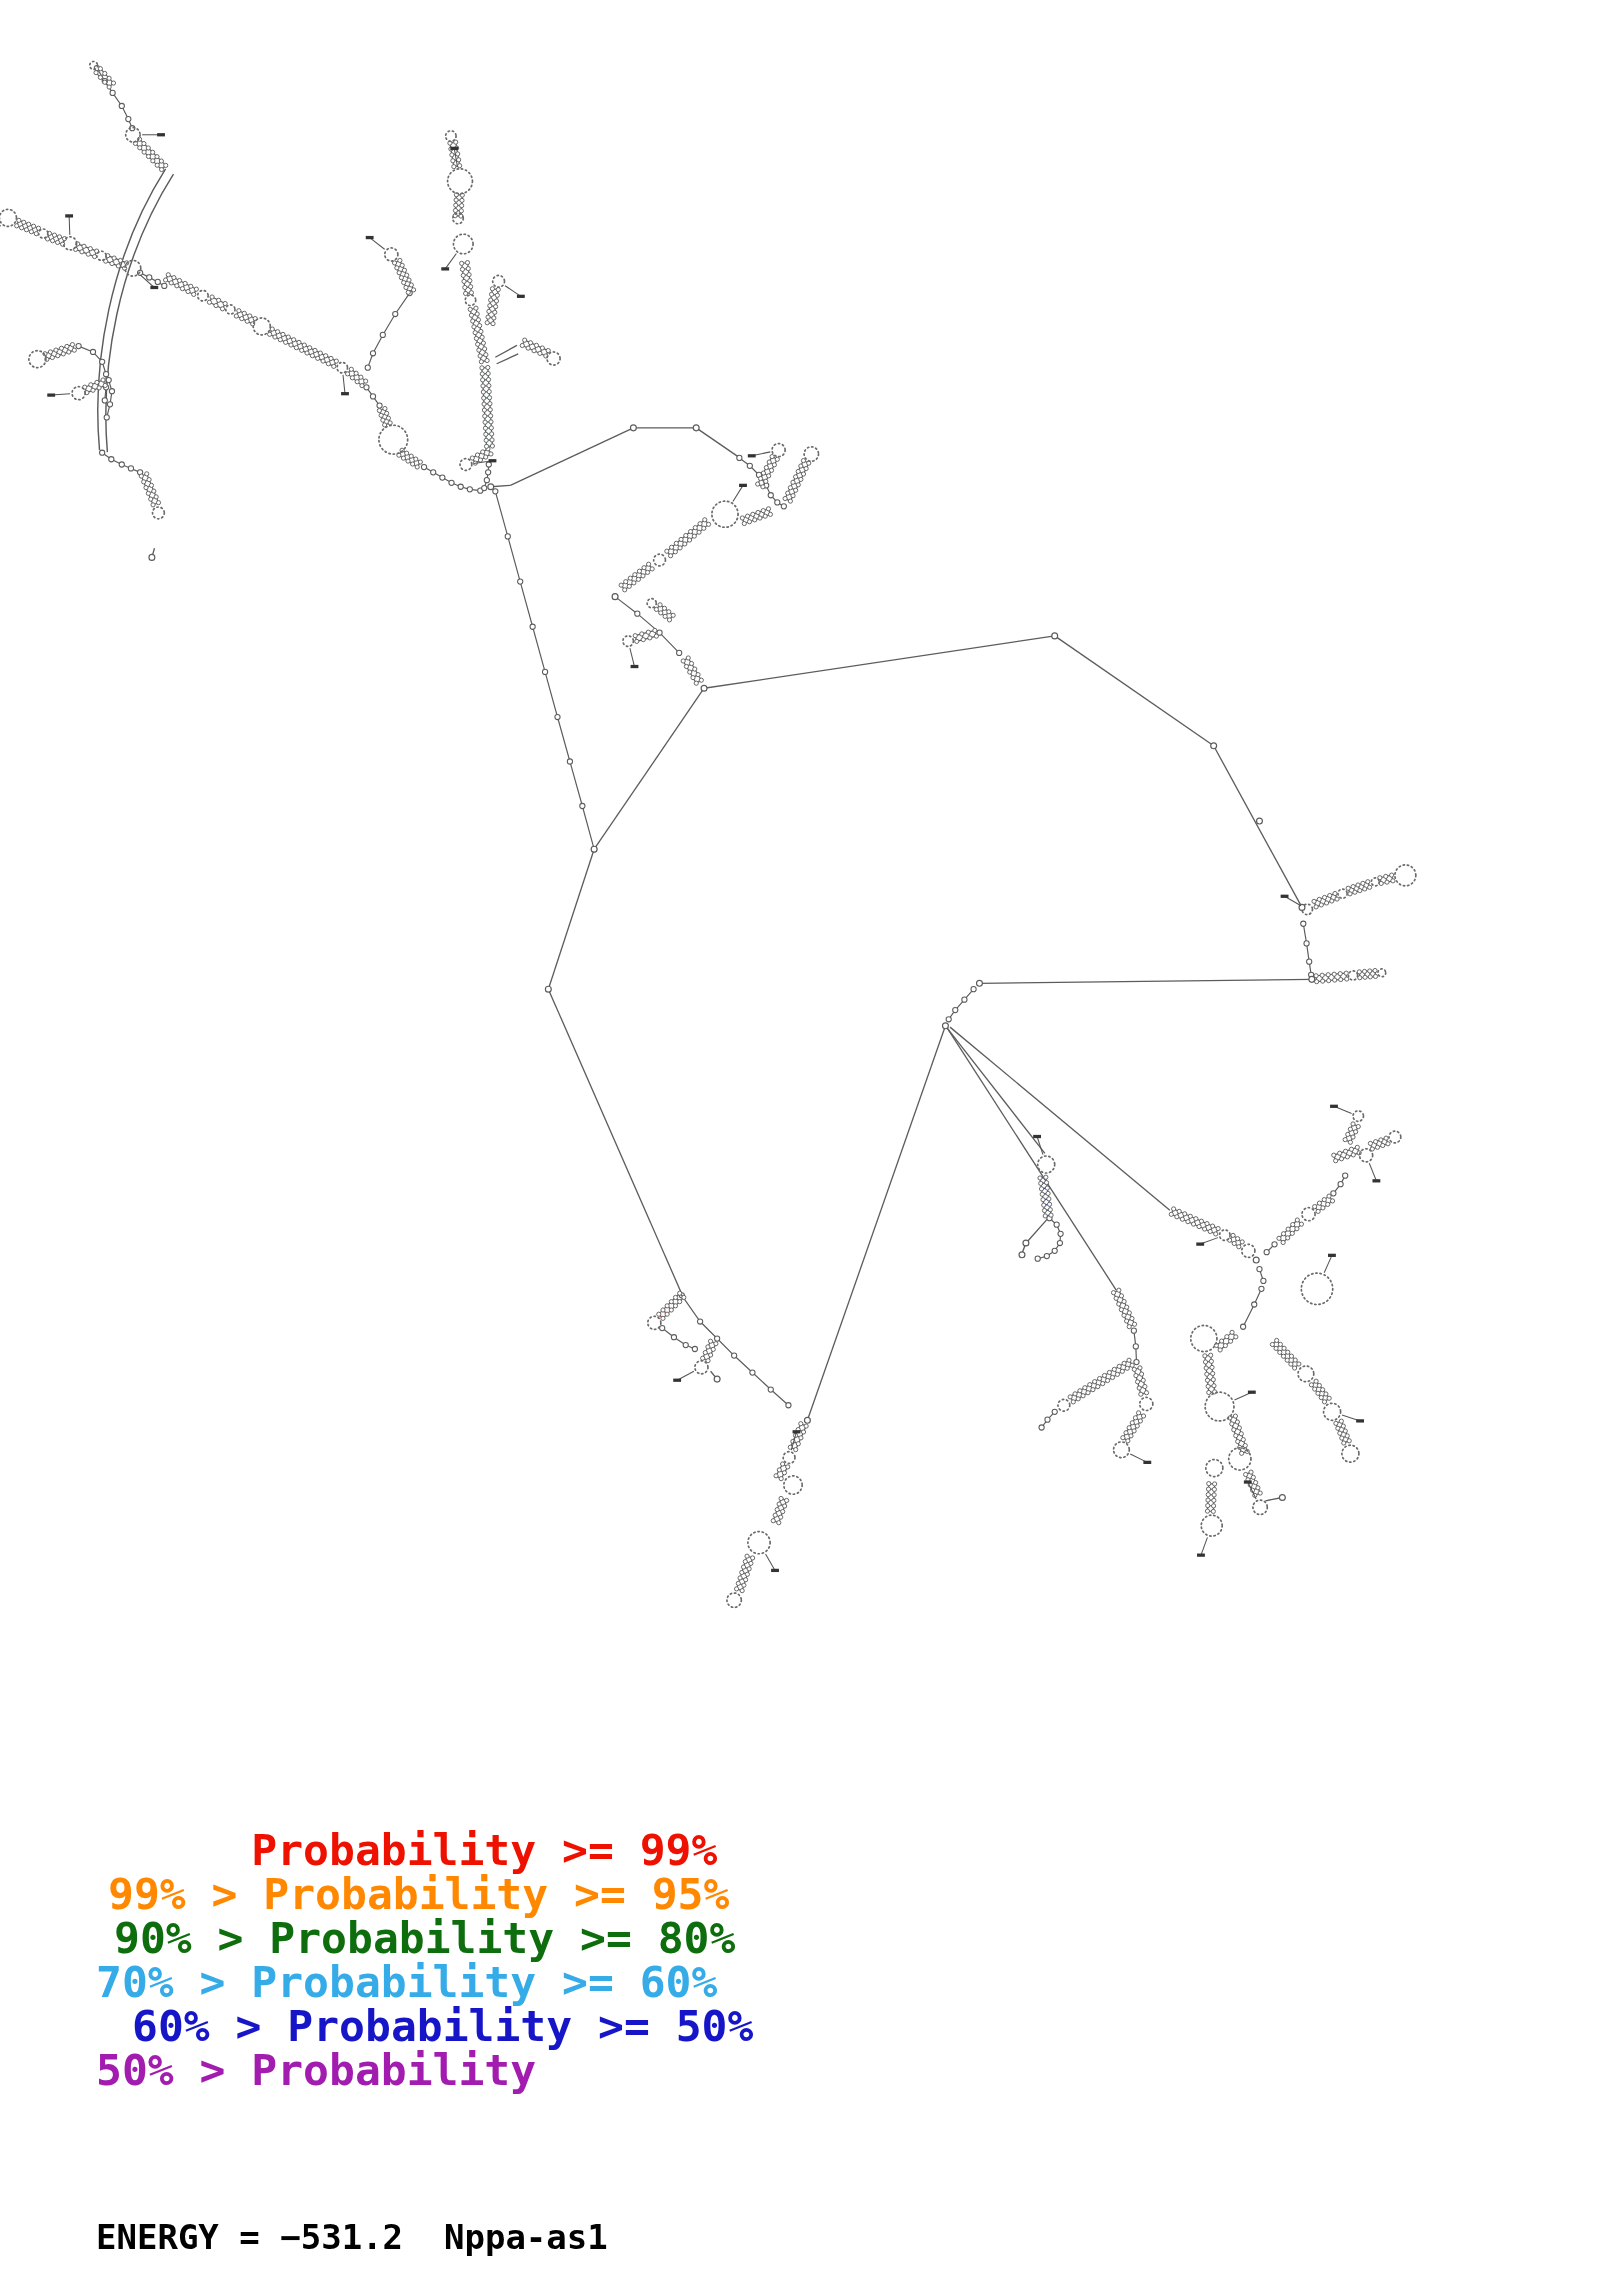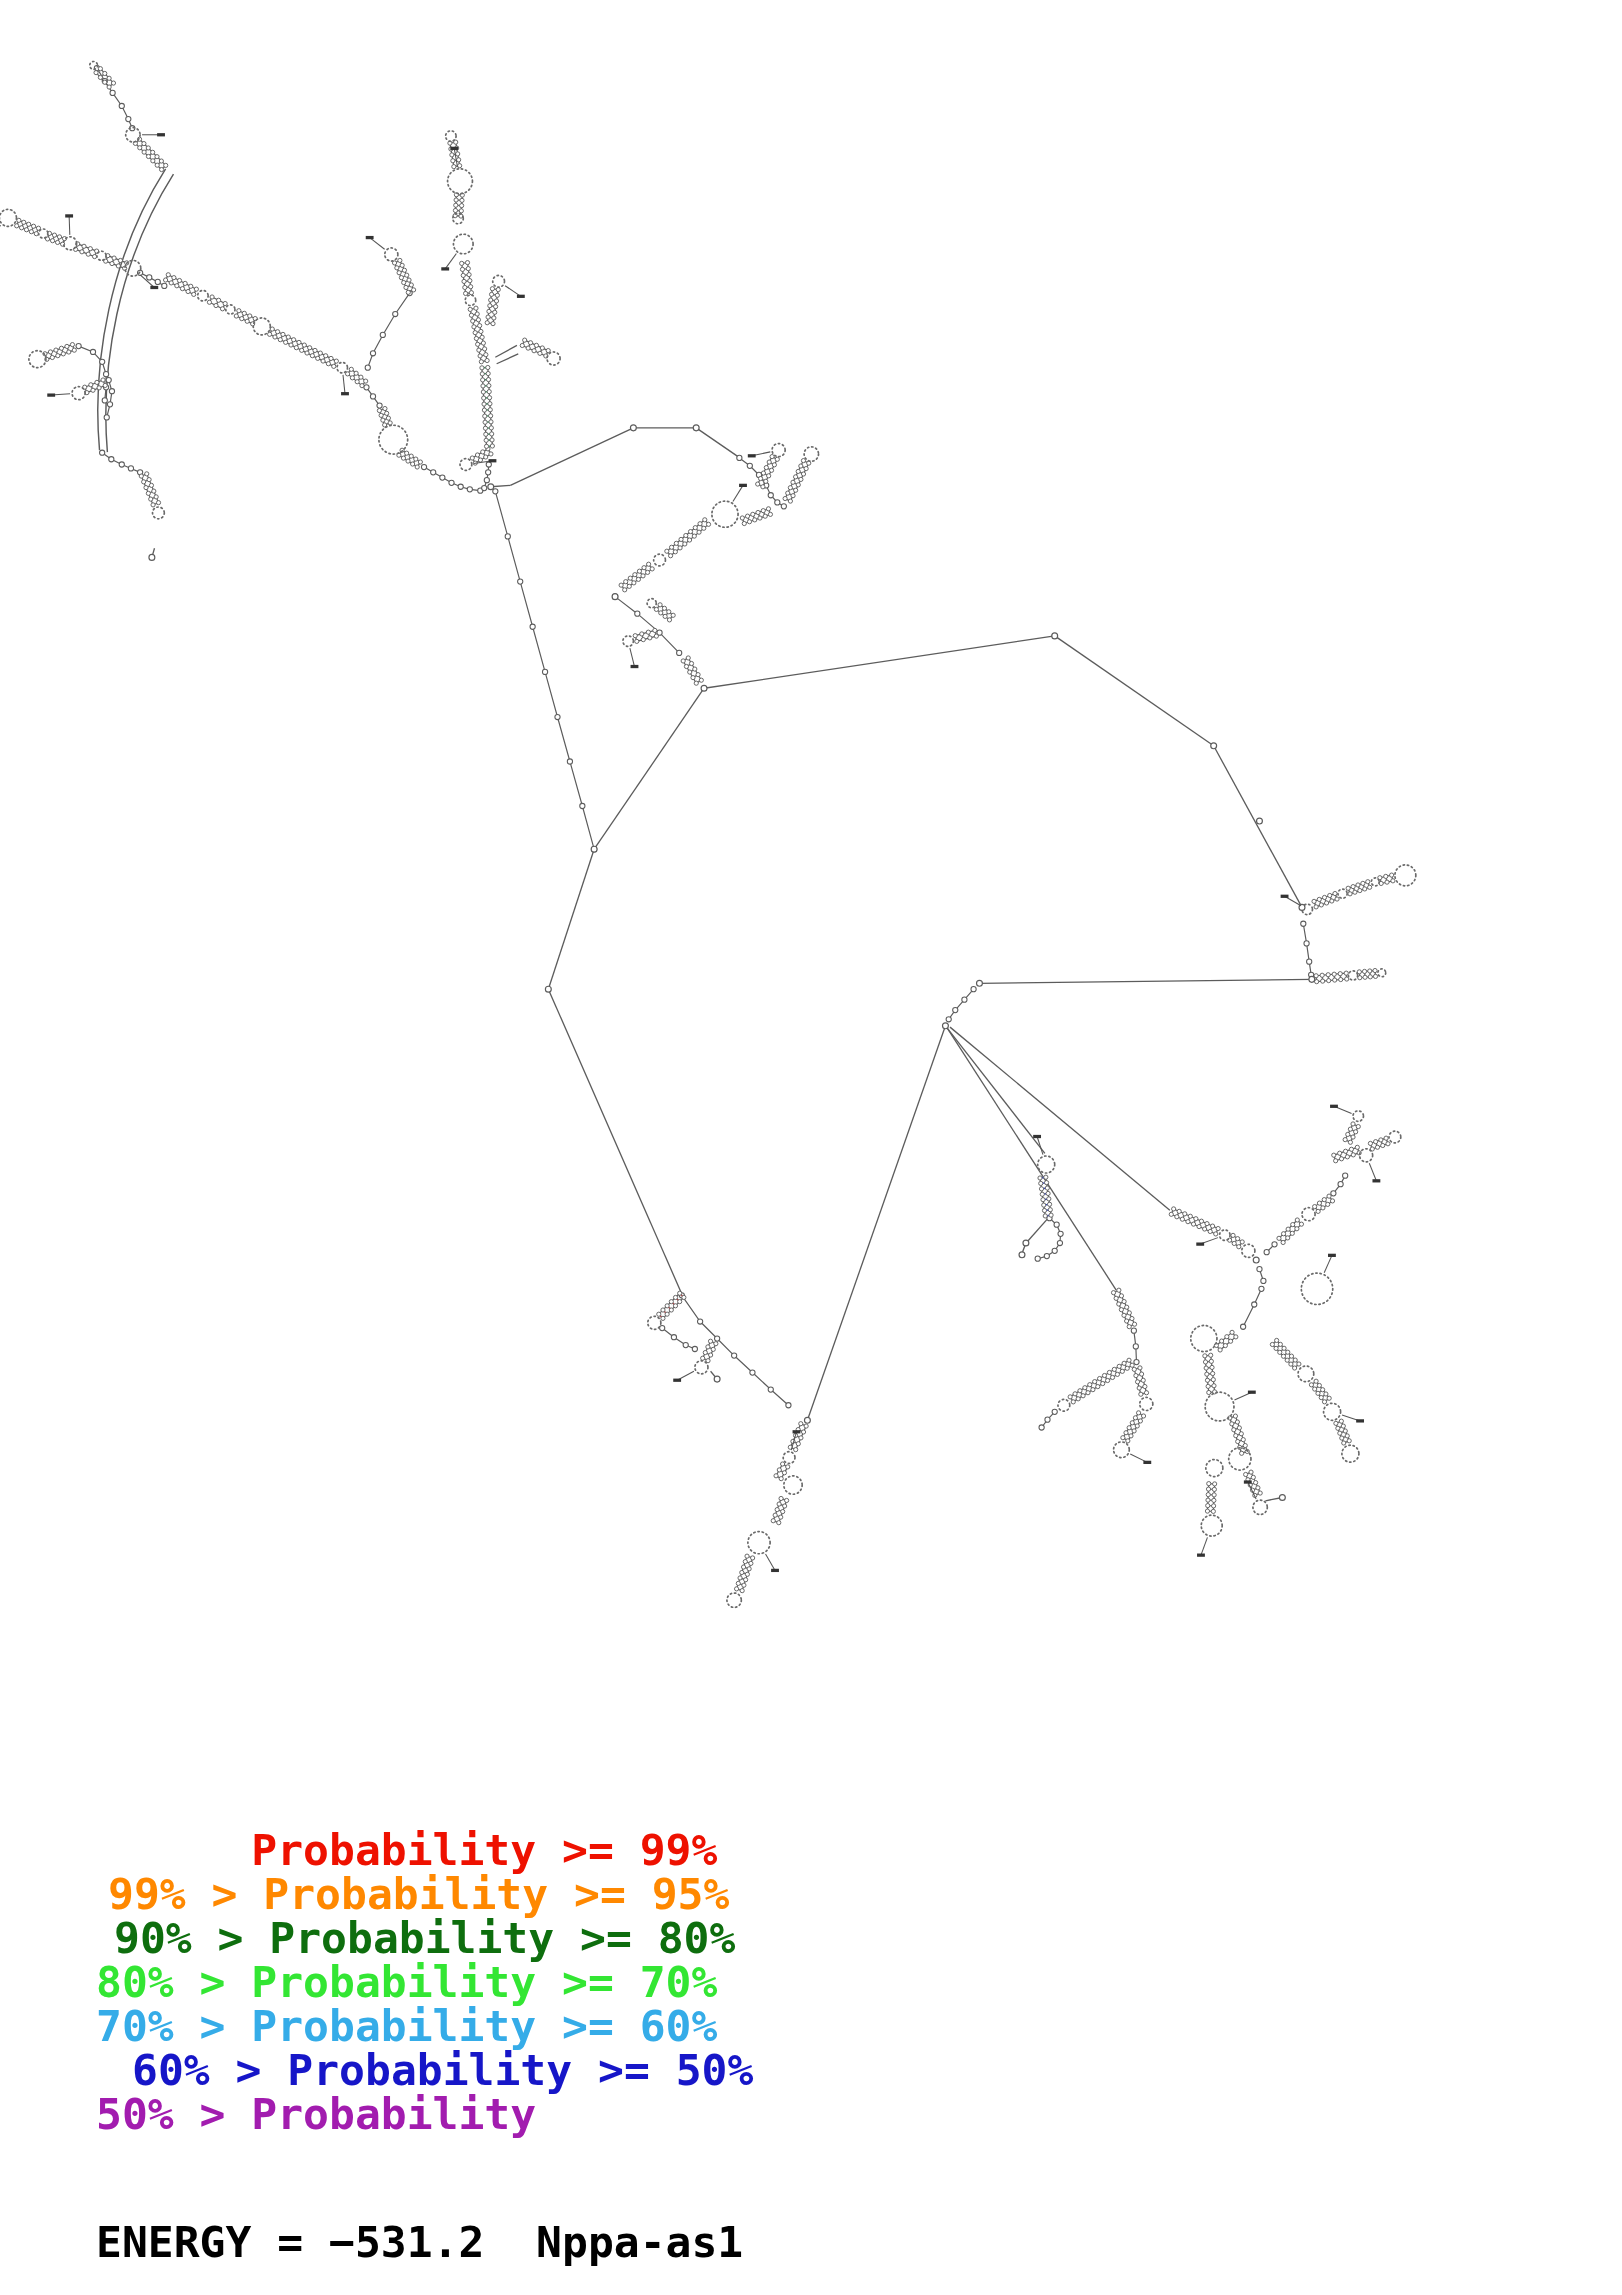--- a/index.html
+++ b/index.html
@@ -1,21 +1,21 @@
 <!DOCTYPE html>
 <html style="font-size:10.5px"><head>
 <meta charset="utf-8">
 <style>
   html,body{margin:0;padding:0;background:#ffffff;}
   body{width:1622px;height:2295px;position:relative;overflow:hidden;
        font-family:"DejaVu Sans Mono","Liberation Mono",monospace;}
   #structure-svg{position:absolute;left:0;top:0;}
   #legend{position:absolute;left:96px;top:1815px;}
   .legend-line{font-size:43px;font-weight:bold;line-height:44px;white-space:pre;}
-  #energy-line{position:absolute;left:96px;top:2217px;font-size:43px;font-weight:bold;
+  #energy-line{position:absolute;left:96px;top:2217px;font-size:34px;font-weight:bold;
                color:#000000;white-space:pre;}
 </style>
 </head>
 <body>
 
 <svg id="structure-svg" width="1622" height="2295" viewBox="0 0 2479 3508">
   <g id="g-arcs">
       <path d="M253,258 C168,392 140,556 152,688" fill="none" stroke="#5c5c5c" stroke-width="2.2"></path>
       <path d="M265,266 C180,400 153,562 164,691" fill="none" stroke="#5c5c5c" stroke-width="2.2"></path>
     </g>
@@ -1549,20 +1549,19 @@
       <rect x="1211.301131588497" y="2186.088270466529" width="12" height="5" fill="#333333"></rect>
       <line x1="1170" y1="2375.320508075689" x2="1184.5" y2="2400.4352447854376" stroke="#555" stroke-width="1.6"></line>
       <rect x="1178.5" y="2397.9352447854376" width="12" height="5" fill="#333333"></rect>
     </g>
 </svg>
 
 <div id="legend">
     <div class="legend-line" style="color: rgb(238, 17, 0); margin-top: 13px;">      Probability &gt;= 99%</div>
     <div class="legend-line" style="color: rgb(255, 136, 0); margin-left: 12px;">99% &gt; Probability &gt;= 95%</div>
     <div class="legend-line" style="color: rgb(14, 110, 14); text-align: center;">90% &gt; Probability &gt;= 80%</div>
-    <div class="legend-line" style="color: rgb(51, 230, 51);">80% &gt; Probability &gt;= 70%</div>
     <div class="legend-line" style="color: rgb(53, 172, 232);">70% &gt; Probability &gt;= 60%</div>
     <div class="legend-line" style="color: rgb(22, 22, 200); margin-left: 36px;">60% &gt; Probability &gt;= 50%</div>
     <div class="legend-line" style="color: #a21caf;">50% &gt; Probability</div>
   </div>
 
 <div id="energy-line">ENERGY = −531.2  Nppa-as1</div>
 
 
 </body></html>

